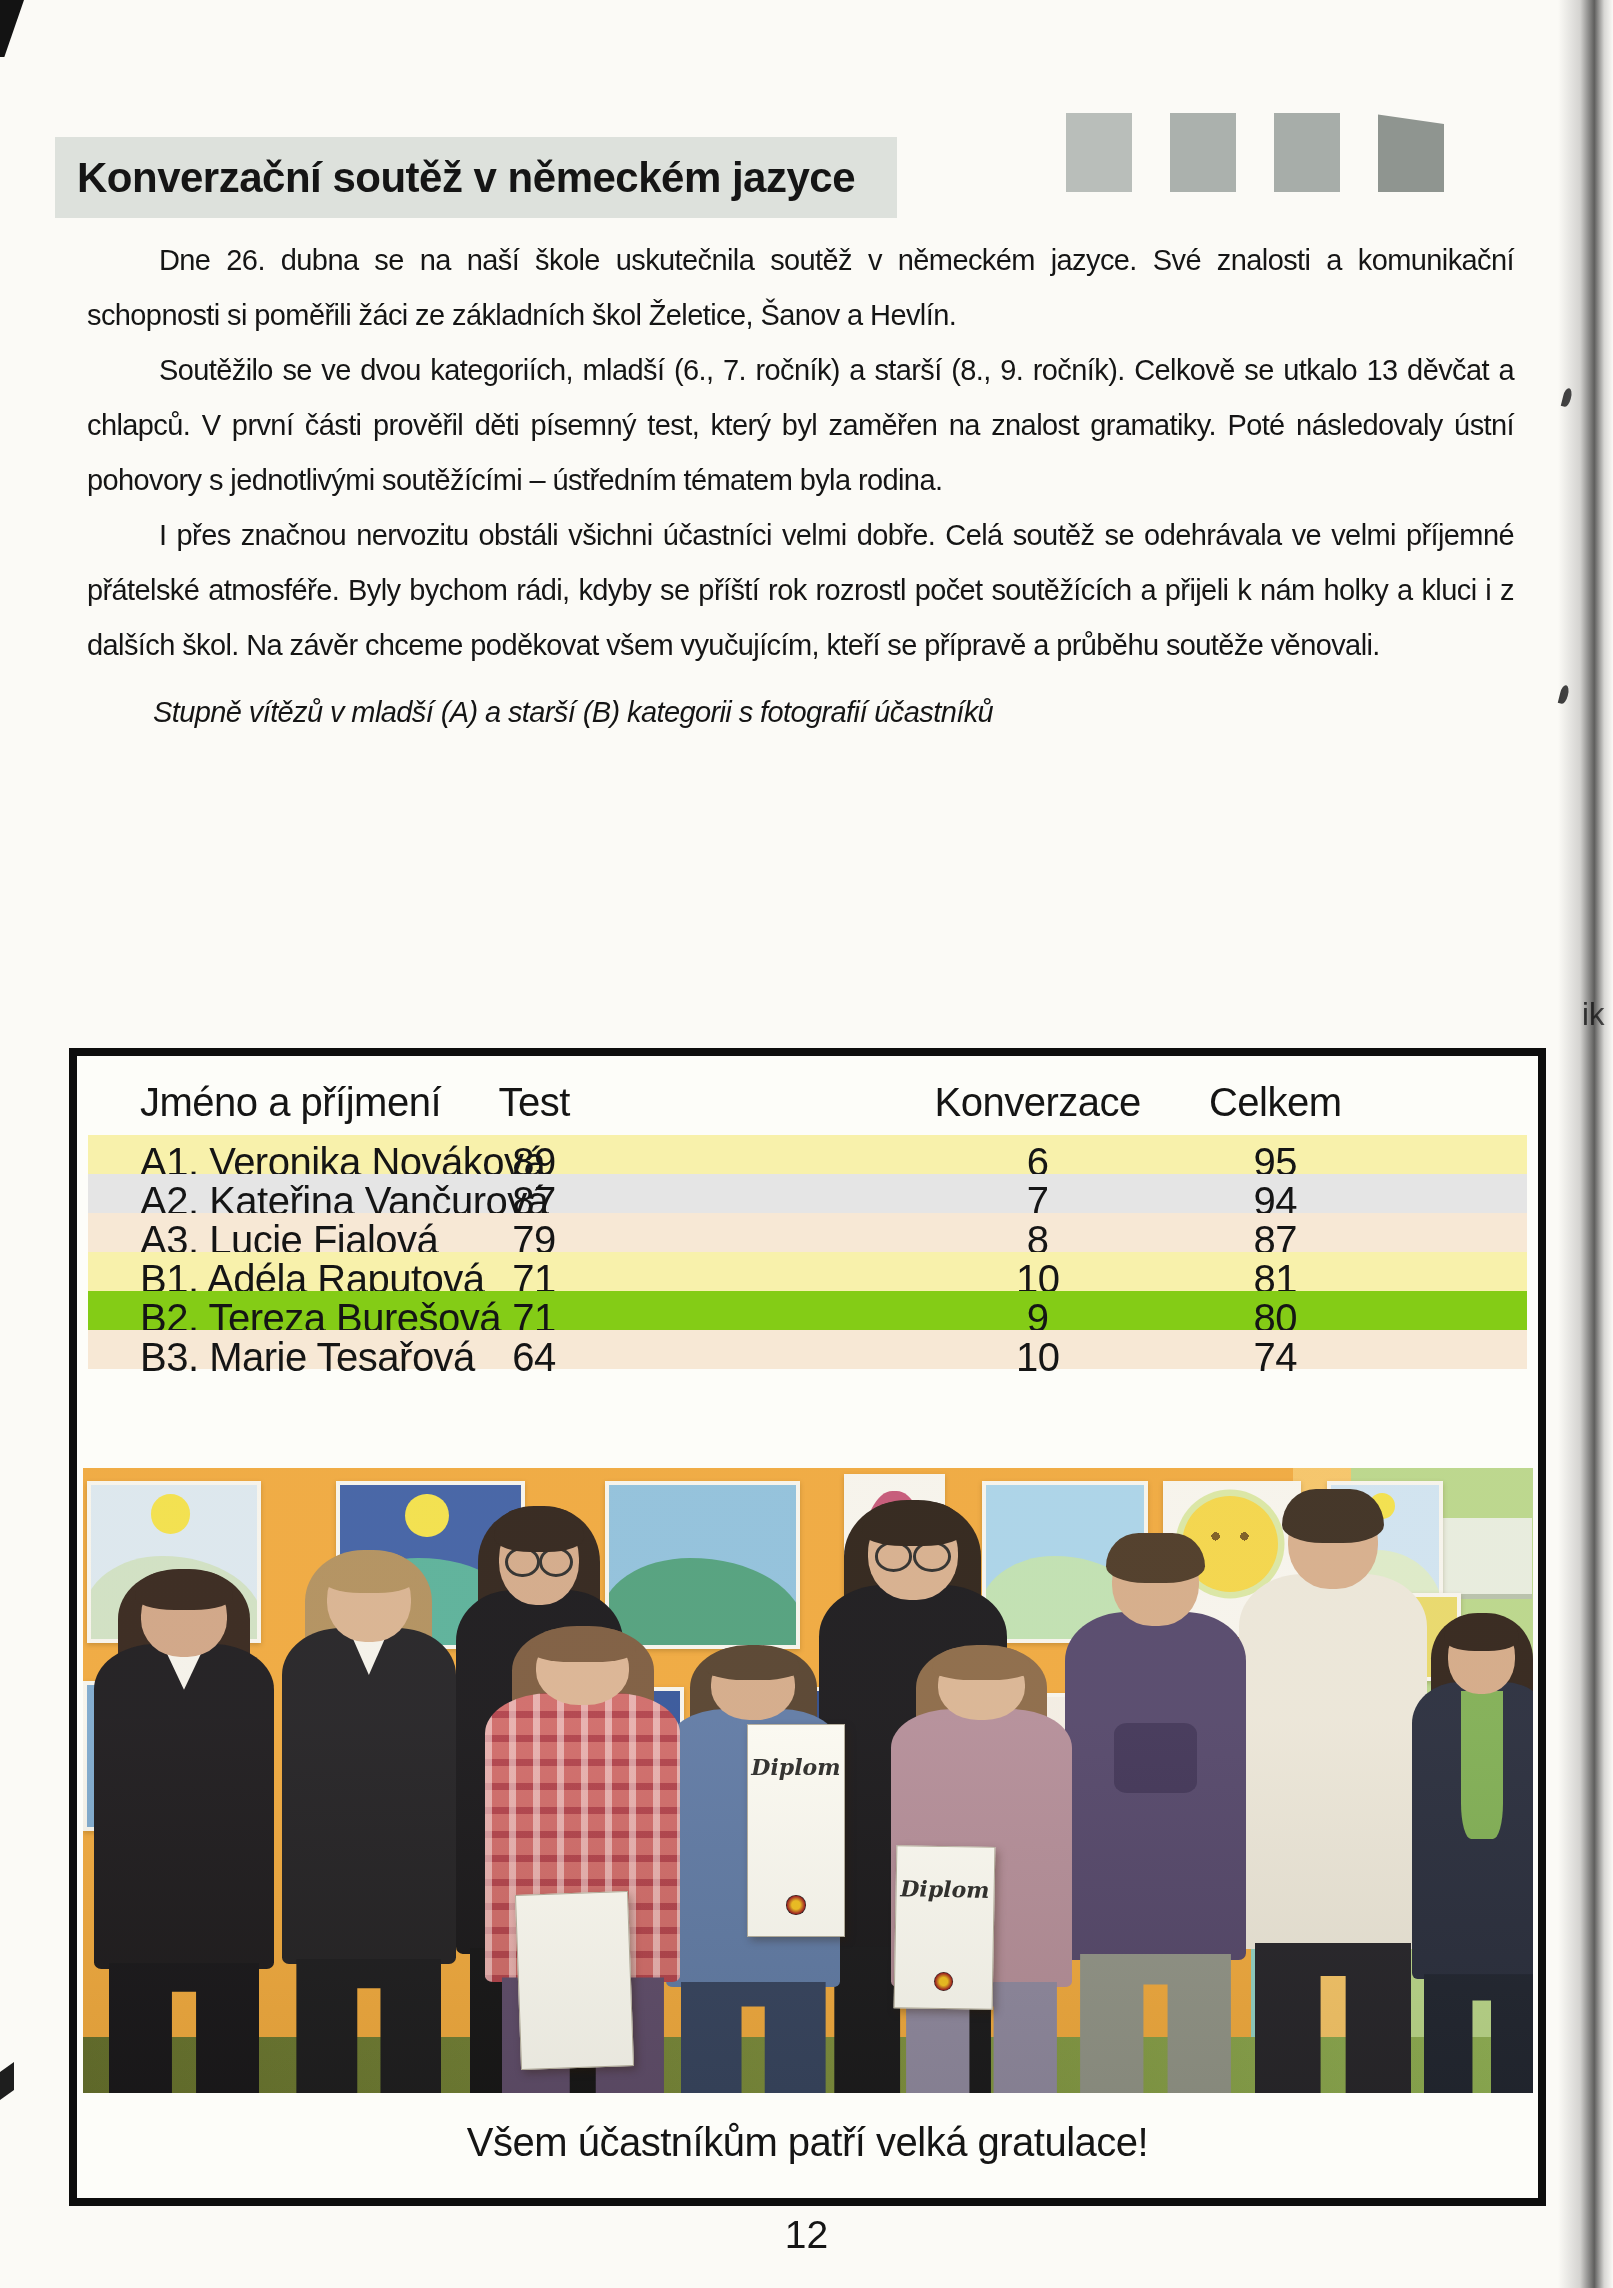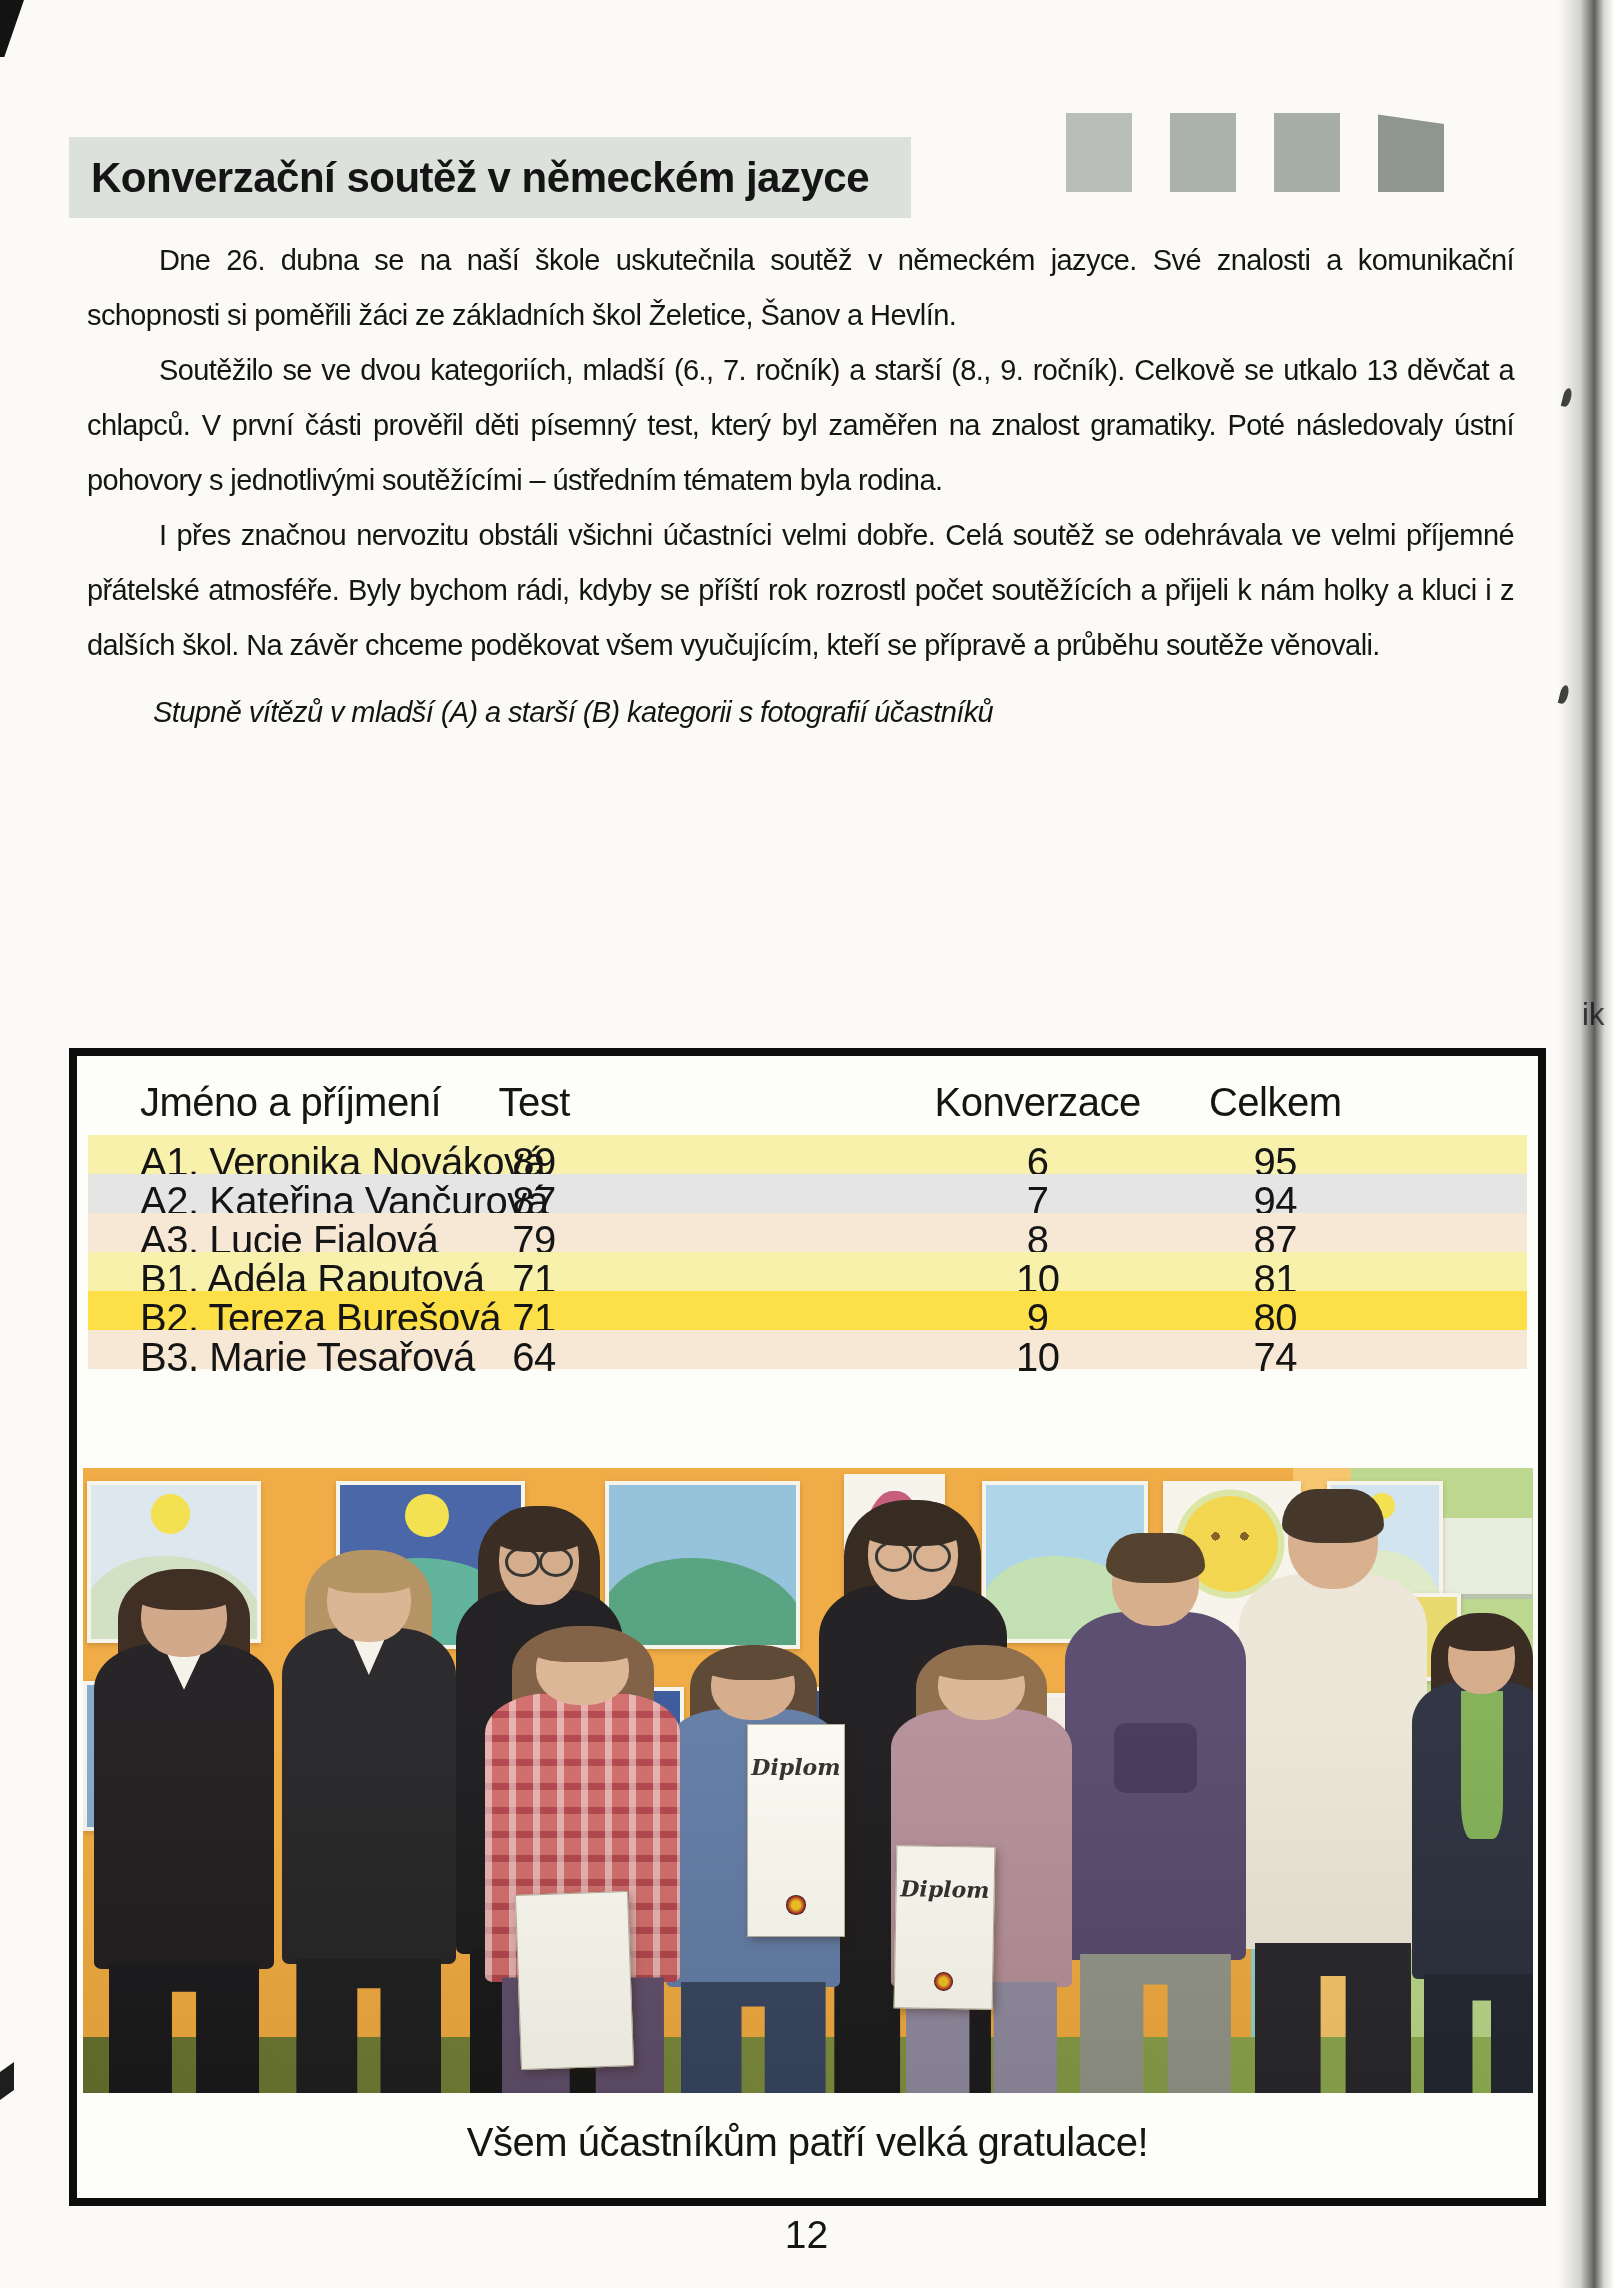--- a/index.html
+++ b/index.html
@@ -1,20 +1,20 @@
 <!DOCTYPE html>
 <html style="font-size:14.8px"><head>
 <meta charset="utf-8">
 <style>
   html,body{margin:0;padding:0;background:#e9e9e9;}
   .page{position:relative;width:1613px;height:2289px;background:#fbfaf6;overflow:hidden;
         font-family:"Liberation Sans",sans-serif;color:#151515;}
 
   
-  .header-bar{position:absolute;left:69px;top:137px;width:842px;height:81px;background:#dde1dc;
+  .header-bar{position:absolute;left:55px;top:137px;width:842px;height:81px;background:#dde1dc;
               font-weight:bold;font-size:42px;line-height:81px;padding-left:22px;box-sizing:border-box;
               letter-spacing:-0.5px;white-space:nowrap;}
   .deco-squares{position:absolute;left:1066px;top:113px;display:flex;gap:38px;}
   .deco-sq{width:66px;height:79px;}
   .deco-sq.slant{clip-path:polygon(0 2%,100% 14%,100% 100%,0 100%);}
 
   
   .article{position:absolute;left:87px;top:233px;width:1427px;font-size:29px;line-height:55px;
            text-align:justify;letter-spacing:-0.6px;}
   .para{margin:0;text-indent:72px;}
@@ -157,21 +157,21 @@
             <span class="cell c-test">79</span>
             <span class="cell c-konv">8</span>
             <span class="cell c-celk">87</span>
           </div>
           <div class="trow" style="background: rgb(248, 241, 171);">
             <span class="cell c-name">B1. Adéla Raputová</span>
             <span class="cell c-test">71</span>
             <span class="cell c-konv">10</span>
             <span class="cell c-celk">81</span>
           </div>
-          <div class="trow" style="background: #fde047;">
+          <div class="trow" style="background: #84cc16;">
             <span class="cell c-name">B2. Tereza Burešová</span>
             <span class="cell c-test">71</span>
             <span class="cell c-konv">9</span>
             <span class="cell c-celk">80</span>
           </div>
           <div class="trow" style="background: rgb(247, 232, 213);">
             <span class="cell c-name">B3. Marie Tesařová</span>
             <span class="cell c-test">64</span>
             <span class="cell c-konv">10</span>
             <span class="cell c-celk">74</span>

